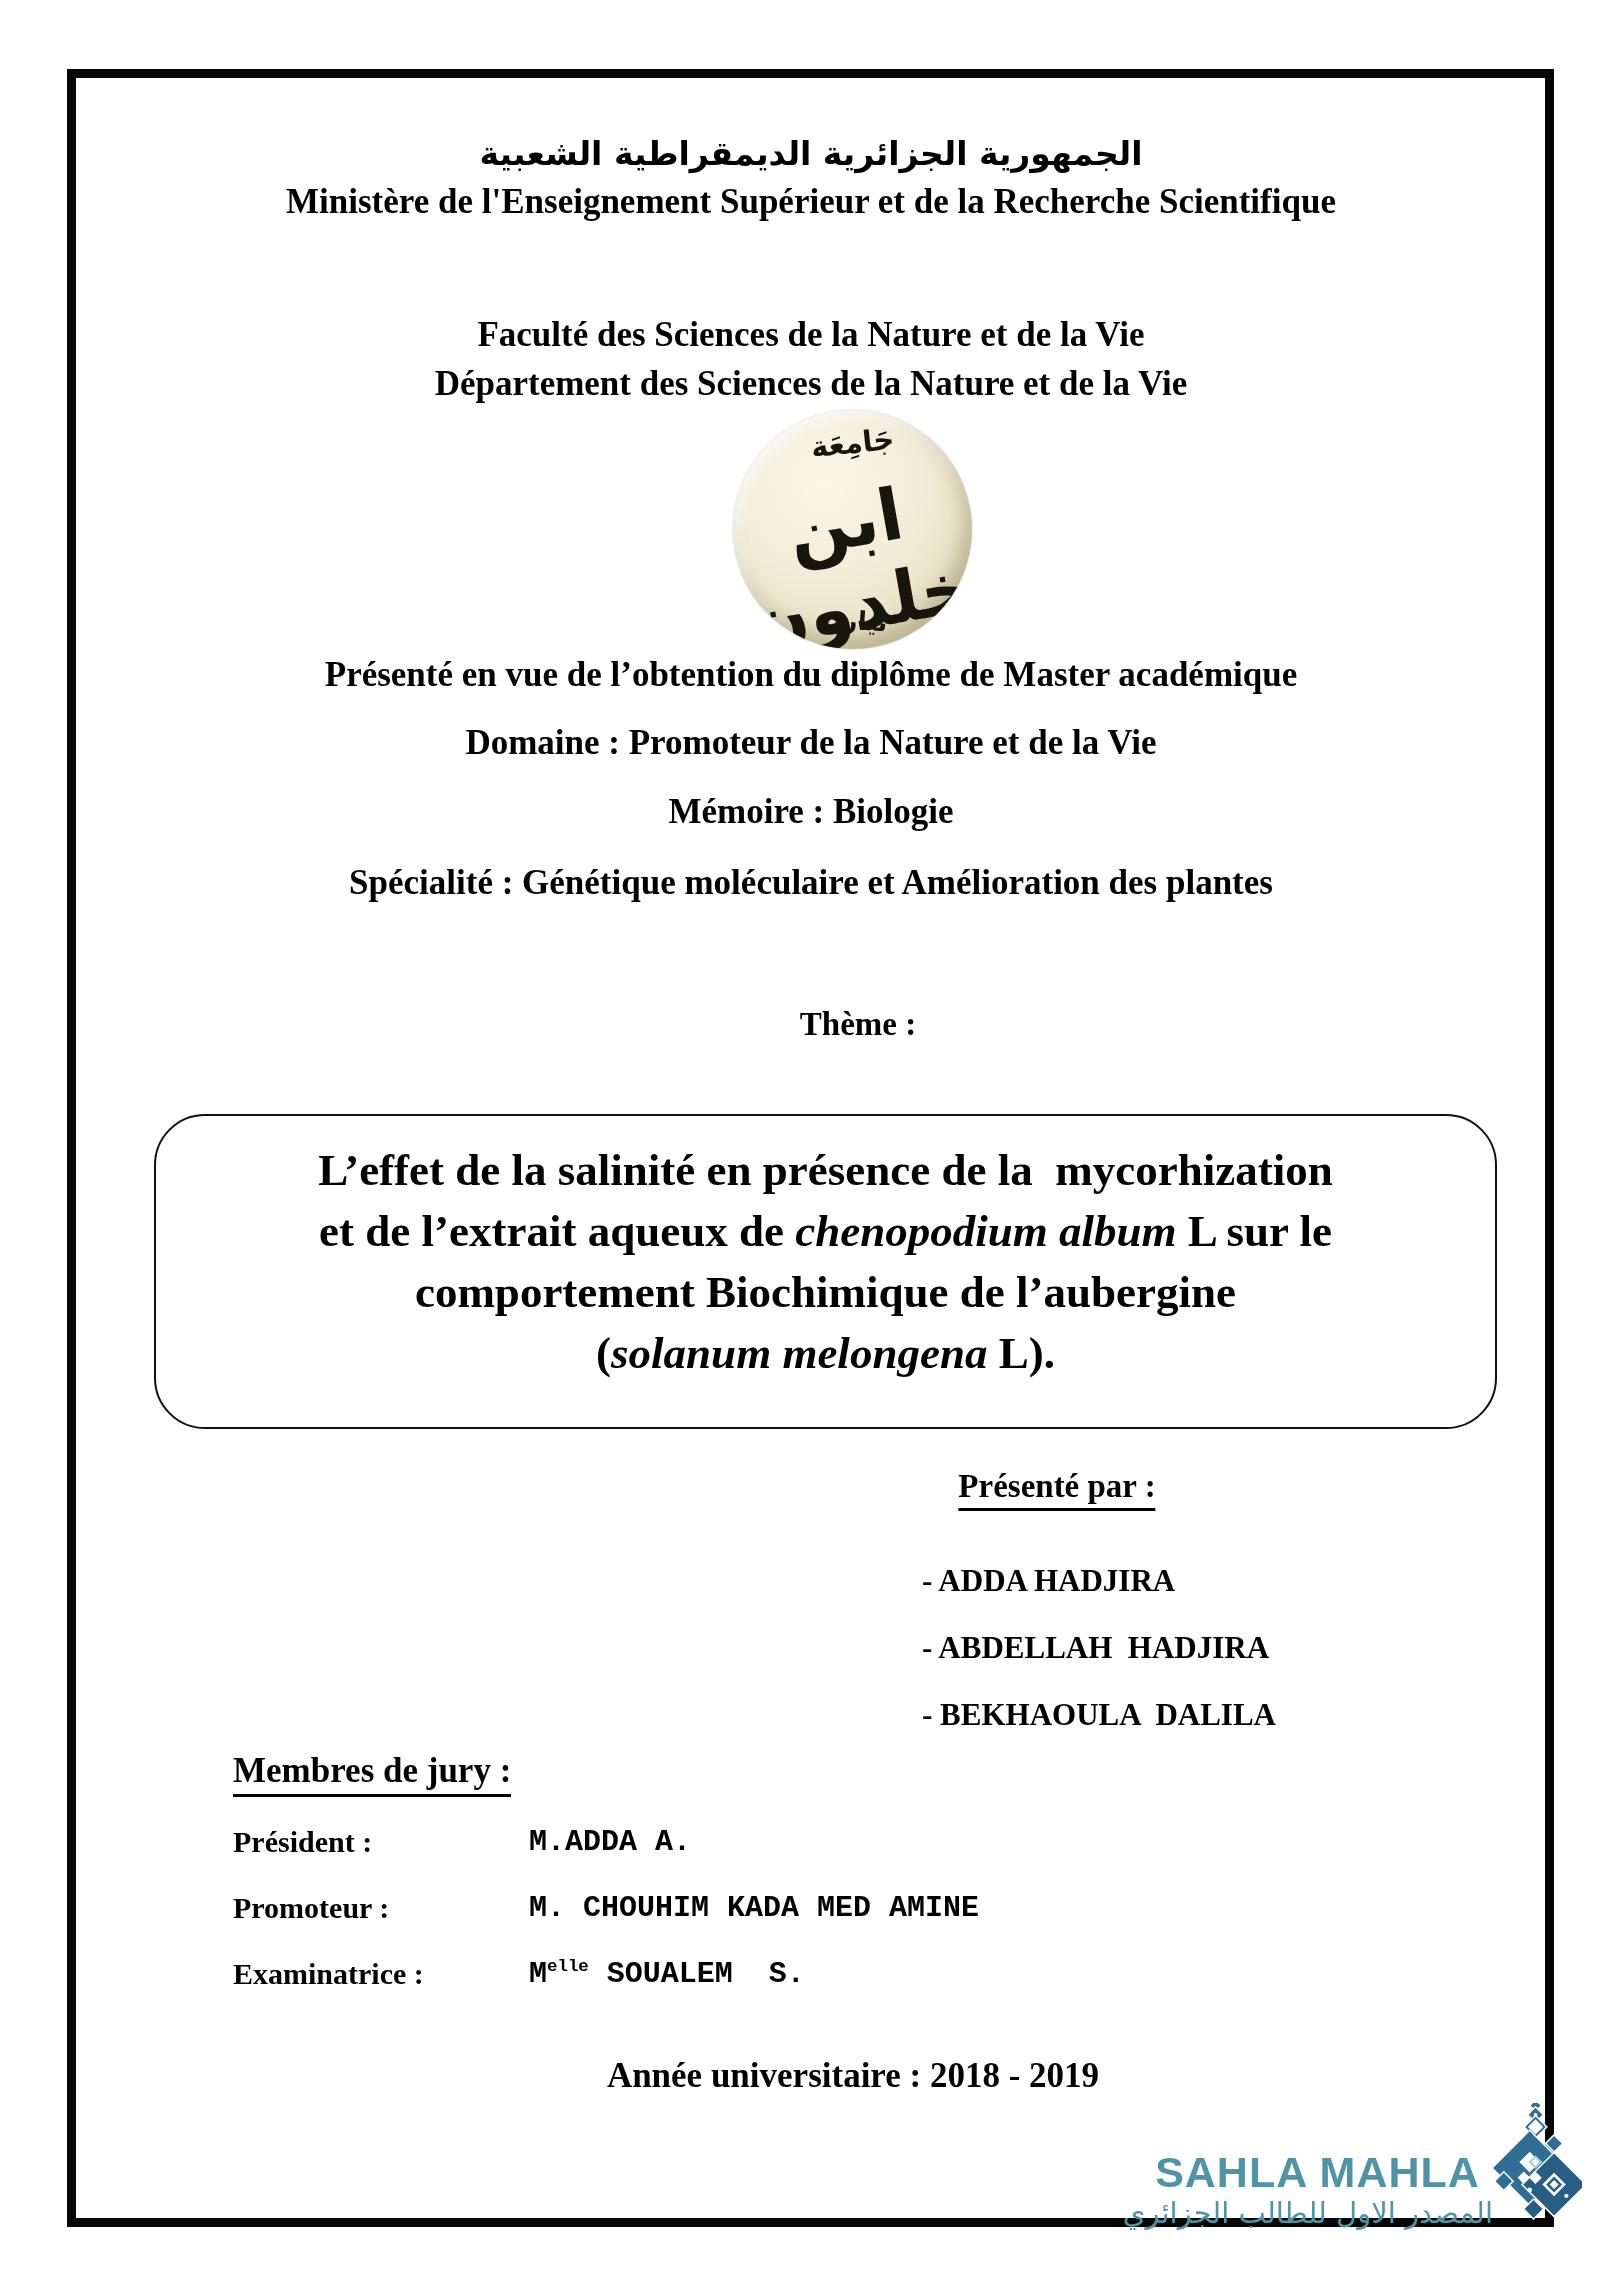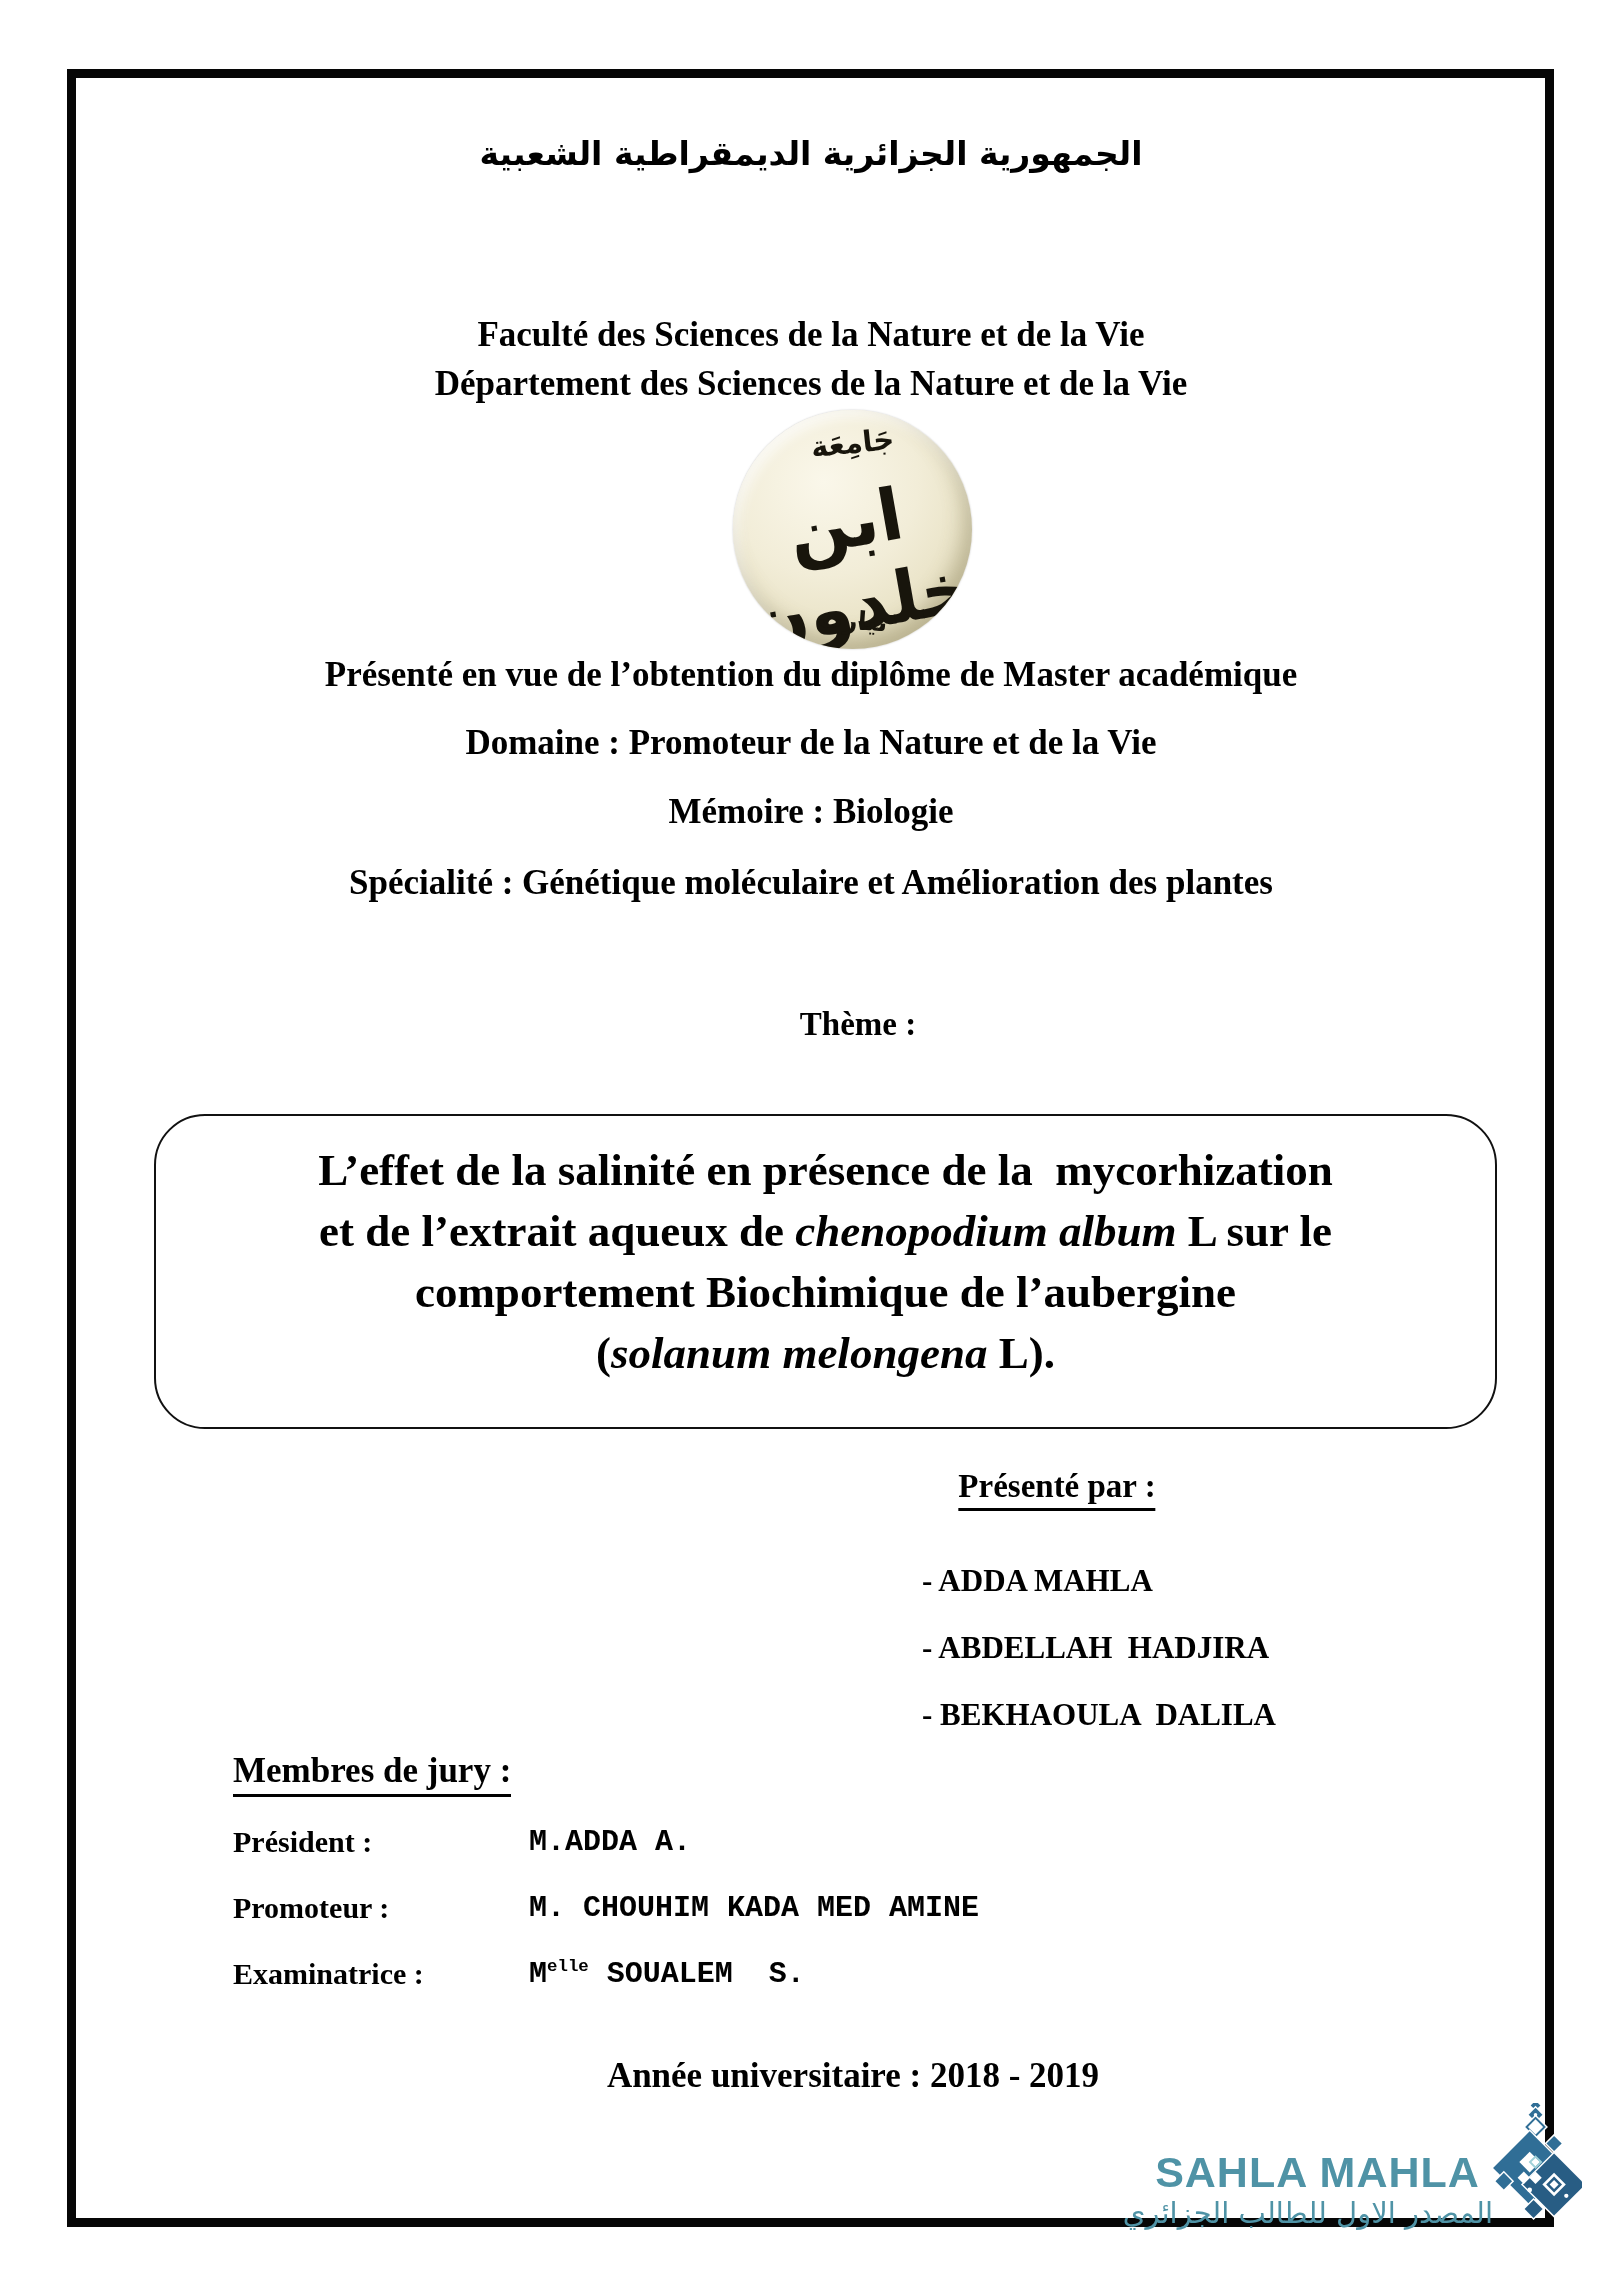--- a/index.html
+++ b/index.html
@@ -64,20 +64,21 @@
   .wm-mark{position:absolute;left:1492px;top:2103px;z-index:5;}
 </style>
 </head>
 <body>
 
 <div class="page">
 
   <div class="frame"></div>
 
   <div class="cline arabic-top" style="top:134px">الجمهورية الجزائرية الديمقراطية الشعبية</div>
+  <div class="cline f36" style="top:182px">Ministère de l'Enseignement Supérieur et de la Recherche Scientifique</div>
 
   <div class="cline f36" style="top:315px">Faculté des Sciences de la Nature et de la Vie</div>
   <div class="cline f36" style="top:364px">Département des Sciences de la Nature et de la Vie</div>
 
   <div class="seal">
     <span class="s-top">جَامِعَة</span>
     <span class="s-main">ابن خلدون</span>
     <span class="s-bottom">تيارت</span>
   </div>
 
@@ -91,21 +92,21 @@
   <div class="title-box">
     <div class="title-line">L’effet de la salinité en présence de la  mycorhization</div>
     <div class="title-line"><span>et de l’extrait aqueux de </span><span class="it">chenopodium album</span><span> L sur le</span></div>
     <div class="title-line">comportement Biochimique de l’aubergine</div>
     <div class="title-line"><span>(</span><span class="it">solanum melongena</span><span> L).</span></div>
   </div>
 
   <div class="presented-label underlined">Présenté par :</div>
 
   <div class="names">
-    <div>- ADDA MAHLA</div>
+    <div>- ADDA HADJIRA</div>
     <div>- ABDELLAH  HADJIRA</div>
     <div>- BEKHAOULA  DALILA</div>
   </div>
 
   <div class="jury-label underlined">Membres de jury :</div>
 
   <div class="jury-rows">
     <div class="jury-row">
       <span class="jury-role">Président :</span>
       <span class="jury-name">M.ADDA A.</span>

